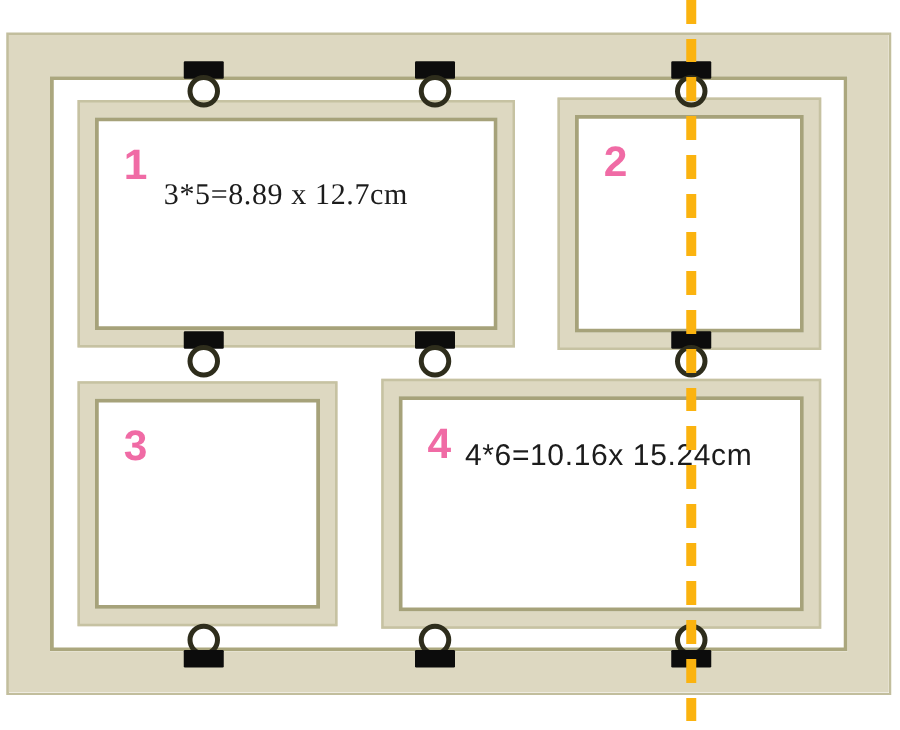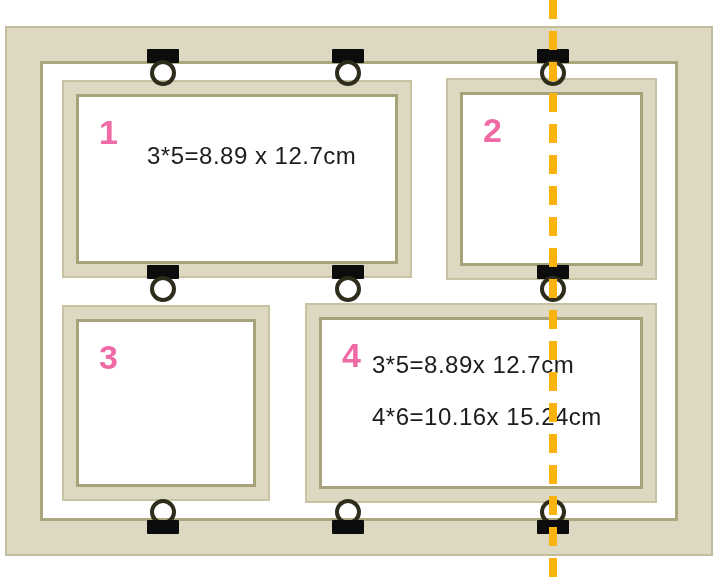--- a/index.html
+++ b/index.html
@@ -33,21 +33,21 @@
   .f3 { left:62px;  top:305px; width:208px; height:196px; }
   .f4 { left:305px; top:303px; width:352px; height:200px; }
 
   .num {
     position:absolute; left:20px; top:18px;
     font-size:34px; font-weight:bold; line-height:1;
     color:#F06BA5;
   }
   .dims { position:absolute; color:#1c1c1c; font-size:24px; letter-spacing:0.5px; }
   .dims p { margin:0 0 22px 0; line-height:30px; white-space:nowrap; }
-  .f1 .dims { left:68px; top:44px; }
+  .f1 .dims { left:52px; top:44px;font-family:Liberation Serif, serif; }
   .f4 .dims { left:50px; top:30px; }
 
   
   .clip { position:absolute; width:32px; z-index:3; }
   .clip .bar { width:32px; height:14px; background:#0C0C0C; border-radius:1px; }
   .clip .ring {
     width:18px; height:18px; border:4px solid #2E2D1C; border-radius:50%;
     margin:-3px auto 0; background:transparent;
   }
   .clip.bottom .ring { margin:0 auto -5px; }
@@ -89,21 +89,20 @@
   <div class="frame f3">
     <div class="photo">
       <span class="num">3</span>
     </div>
   </div>
 
   <div class="frame f4">
     <div class="photo">
       <span class="num">4</span>
       <div class="dims">
-        <p>3*5=8.89x 12.7cm</p>
         <p>4*6=10.16x 15.24cm</p>
       </div>
     </div>
   </div>
 
   <div class="clip top cx1">
     <div class="bar"></div>
     <div class="ring"></div>
   </div>
   <div class="clip top cx2">

